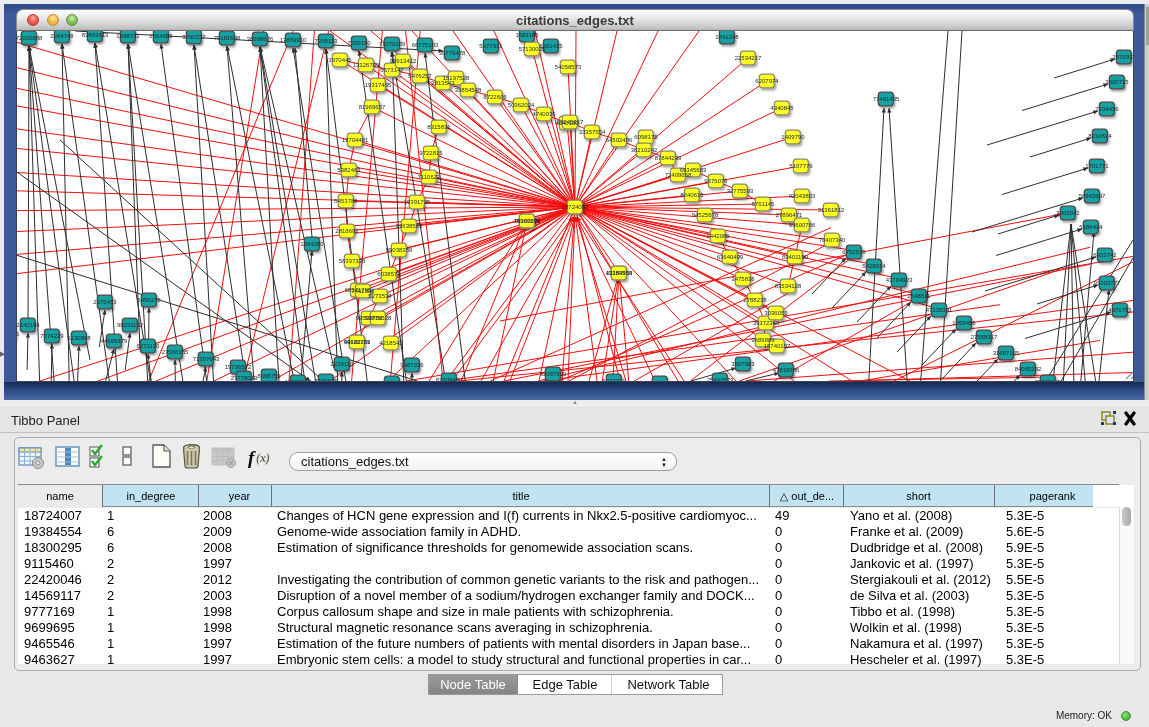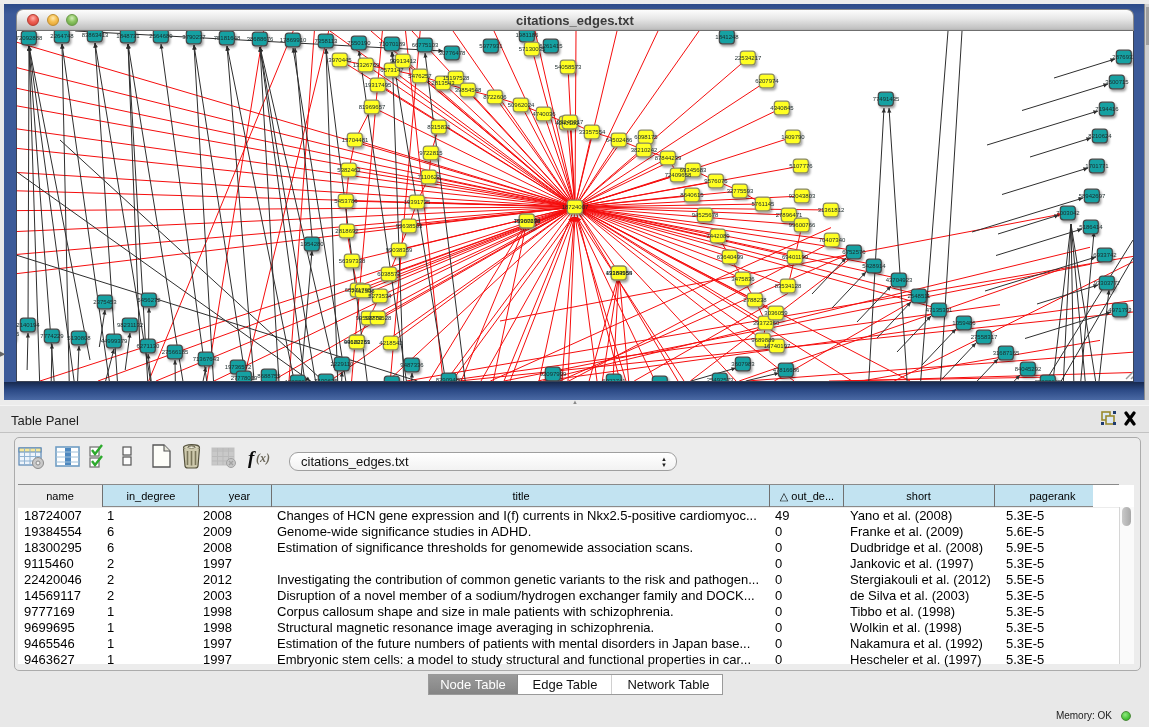--- a/index.html
+++ b/index.html
@@ -841,21 +841,21 @@
 <text x="619.0" y="275.2" font-size="6" text-anchor="middle" fill="#1c2b2b">19384554</text>
 <text x="527.0" y="223.2" font-size="6" text-anchor="middle" fill="#1c2b2b">15300293</text>
 </g>
 <g stroke="#9a9a9a" stroke-width="1.4">
       <line x1="1126" y1="379" x2="1140" y2="365"></line>
       <line x1="1131" y1="379" x2="1140" y2="370"></line>
       <line x1="1136" y1="379" x2="1140" y2="375"></line>
     </g>
 </svg>
 <div class="abs" id="tphead">
-    <div class="t">Table Panel</div>
+    <div class="t">Tibbo Panel</div>
 <svg style="position:absolute;left:1101px;top:5px" width="40" height="17">
 <rect x="1" y="1" width="8" height="8" fill="#dce8f5" stroke="#9a8a30" stroke-width="1.6"></rect>
 <rect x="5" y="5" width="8" height="8" fill="#dce8f5" stroke="#9a8a30" stroke-width="1.6"></rect>
 <rect x="12" y="0" width="3" height="3" fill="#1d3a6e"></rect>
 <rect x="0" y="11" width="3" height="3" fill="#1d3a6e"></rect>
 <rect x="12" y="11" width="3" height="3" fill="#1d3a6e"></rect>
 <path d="M25 2 L33 13 M33 2 L25 13" stroke="#000" stroke-width="3.2" fill="none" stroke-linecap="round"></path>
 </svg>
 </div>
 <div class="abs" id="tpbody"></div>
@@ -921,21 +921,21 @@
       <div class="c c2">2008</div>
       <div class="c c3">Changes of HCN gene expression and I(f) currents in Nkx2.5-positive cardiomyoc...</div>
       <div class="c c4">49</div>
       <div class="c c5">Yano et al. (2008)</div>
       <div class="c c6">5.3E-5</div>
     </div>
 <div class="tr">
       <div class="c c0">19384554</div>
       <div class="c c1">6</div>
       <div class="c c2">2009</div>
-      <div class="c c3">Genome-wide significance studies in ADHD.</div>
+      <div class="c c3">Genome-wide association family in ADHD.</div>
       <div class="c c4">0</div>
       <div class="c c5">Franke et al. (2009)</div>
       <div class="c c6">5.6E-5</div>
     </div>
 <div class="tr">
       <div class="c c0">18300295</div>
       <div class="c c1">6</div>
       <div class="c c2">2008</div>
       <div class="c c3">Estimation of significance thresholds for genomewide association scans.</div>
       <div class="c c4">0</div>
@@ -974,32 +974,32 @@
       <div class="c c2">1998</div>
       <div class="c c3">Corpus callosum shape and size in male patients with schizophrenia.</div>
       <div class="c c4">0</div>
       <div class="c c5">Tibbo et al. (1998)</div>
       <div class="c c6">5.3E-5</div>
     </div>
 <div class="tr">
       <div class="c c0">9699695</div>
       <div class="c c1">1</div>
       <div class="c c2">1998</div>
-      <div class="c c3">Structural magnetic resonance image averaging in schizophrenia.</div>
+      <div class="c c3">Structural magnetic resonance scans averaging in schizophrenia.</div>
       <div class="c c4">0</div>
       <div class="c c5">Wolkin et al. (1998)</div>
       <div class="c c6">5.3E-5</div>
     </div>
 <div class="tr">
       <div class="c c0">9465546</div>
       <div class="c c1">1</div>
       <div class="c c2">1997</div>
       <div class="c c3">Estimation of the future numbers of patients with mental disorders in Japan base...</div>
       <div class="c c4">0</div>
-      <div class="c c5">Nakamura et al. (1992)</div>
+      <div class="c c5">Nakamura et al. (1997)</div>
       <div class="c c6">5.3E-5</div>
     </div>
 <div class="tr">
       <div class="c c0">9463627</div>
       <div class="c c1">1</div>
       <div class="c c2">1997</div>
       <div class="c c3">Embryonic stem cells: a model to study structural and functional properties in car...</div>
       <div class="c c4">0</div>
       <div class="c c5">Hescheler et al. (1997)</div>
       <div class="c c6">5.3E-5</div>

